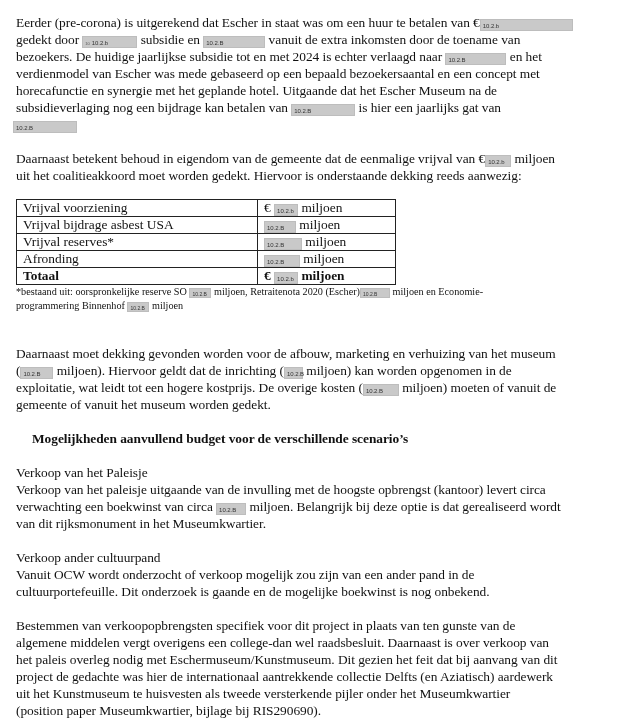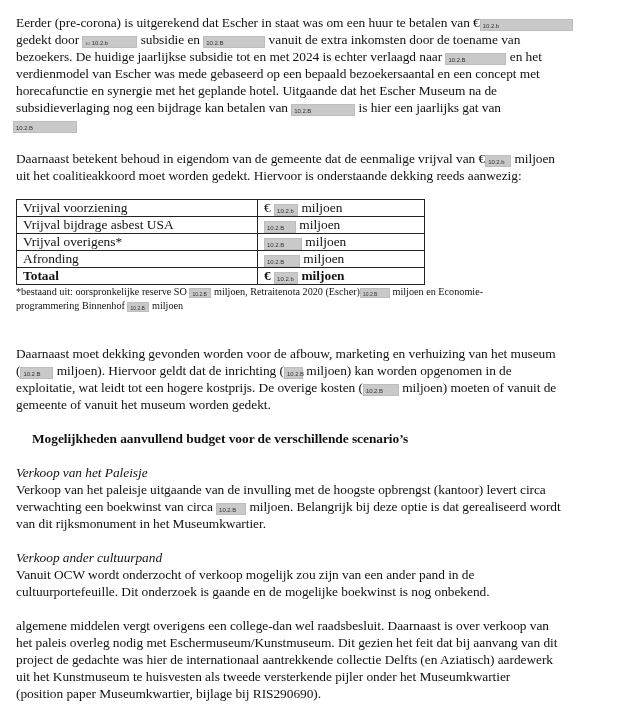--- a/index.html
+++ b/index.html
@@ -26,24 +26,24 @@
     position: relative;
     font-family: "Liberation Sans", "DejaVu Sans", sans-serif;
     font-size: 6px;
     line-height: 12px;
     color: #333;
     padding-left: 2px;
     box-sizing: border-box;
   }
   .redact .tiny { font-size: 4px; color: #555; margin-right: 2px; }
   .heading { font-weight: bold; margin: 0 0 17px 16px; }
-  .sub { font-style: italic; }
+  .sub { }
   table.dek {
     border-collapse: collapse;
-    width: 409px;
+    width: 380px;
     margin: 0;
     font-family: "Liberation Serif", "DejaVu Serif", serif;
     font-size: 13.4px;
   }
   table.dek td {
     border: 1px solid #222;
     padding: 0 3px 0 6px;
     height: 16px;
     line-height: 16px;
     white-space: nowrap;
@@ -78,21 +78,21 @@
     <tbody>
       <tr>
         <td class="c1">Vrijval voorziening</td>
         <td><span>€</span> <span class="redact" style="width:24px"><span>10.2.b</span></span> <span>miljoen</span></td>
       </tr>
       <tr>
         <td class="c1">Vrijval bijdrage asbest USA</td>
         <td><span class="redact" style="width:32px"><span>10.2.B</span></span> <span>miljoen</span></td>
       </tr>
       <tr>
-        <td class="c1">Vrijval overigens*</td>
+        <td class="c1">Vrijval reserves*</td>
         <td><span class="redact" style="width:38px"><span>10.2.B</span></span> <span>miljoen</span></td>
       </tr>
       <tr>
         <td class="c1">Afronding</td>
         <td><span class="redact" style="width:36px"><span>10.2.B</span></span> <span>miljoen</span></td>
       </tr>
       <tr class="total">
         <td class="c1">Totaal</td>
         <td><span>€</span> <span class="redact" style="width:24px;font-weight:normal"><span>10.2.b</span></span> <span>miljoen</span></td>
       </tr>
@@ -120,20 +120,21 @@
     <div class="line">van dit rijksmonument in het Museumkwartier.</div>
   </div>
 
   <div class="para">
     <div class="line sub">Verkoop ander cultuurpand</div>
     <div class="line">Vanuit OCW wordt onderzocht of verkoop mogelijk zou zijn van een ander pand in de</div>
     <div class="line">cultuurportefeuille. Dit onderzoek is gaande en de mogelijke boekwinst is nog onbekend.</div>
   </div>
 
   <div class="para">
+    <div class="line">Bestemmen van verkoopopbrengsten specifiek voor dit project in plaats van ten gunste van de</div>
     <div class="line">algemene middelen vergt overigens een college-dan wel raadsbesluit. Daarnaast is over verkoop van</div>
     <div class="line">het paleis overleg nodig met Eschermuseum/Kunstmuseum. Dit gezien het feit dat bij aanvang van dit</div>
     <div class="line">project de gedachte was hier de internationaal  aantrekkende collectie Delfts (en Aziatisch) aardewerk</div>
     <div class="line">uit het Kunstmuseum te huisvesten als tweede versterkende pijler onder het Museumkwartier</div>
     <div class="line">(position paper Museumkwartier, bijlage bij RIS290690).</div>
   </div>
 
 </div>
 
 </body></html>

